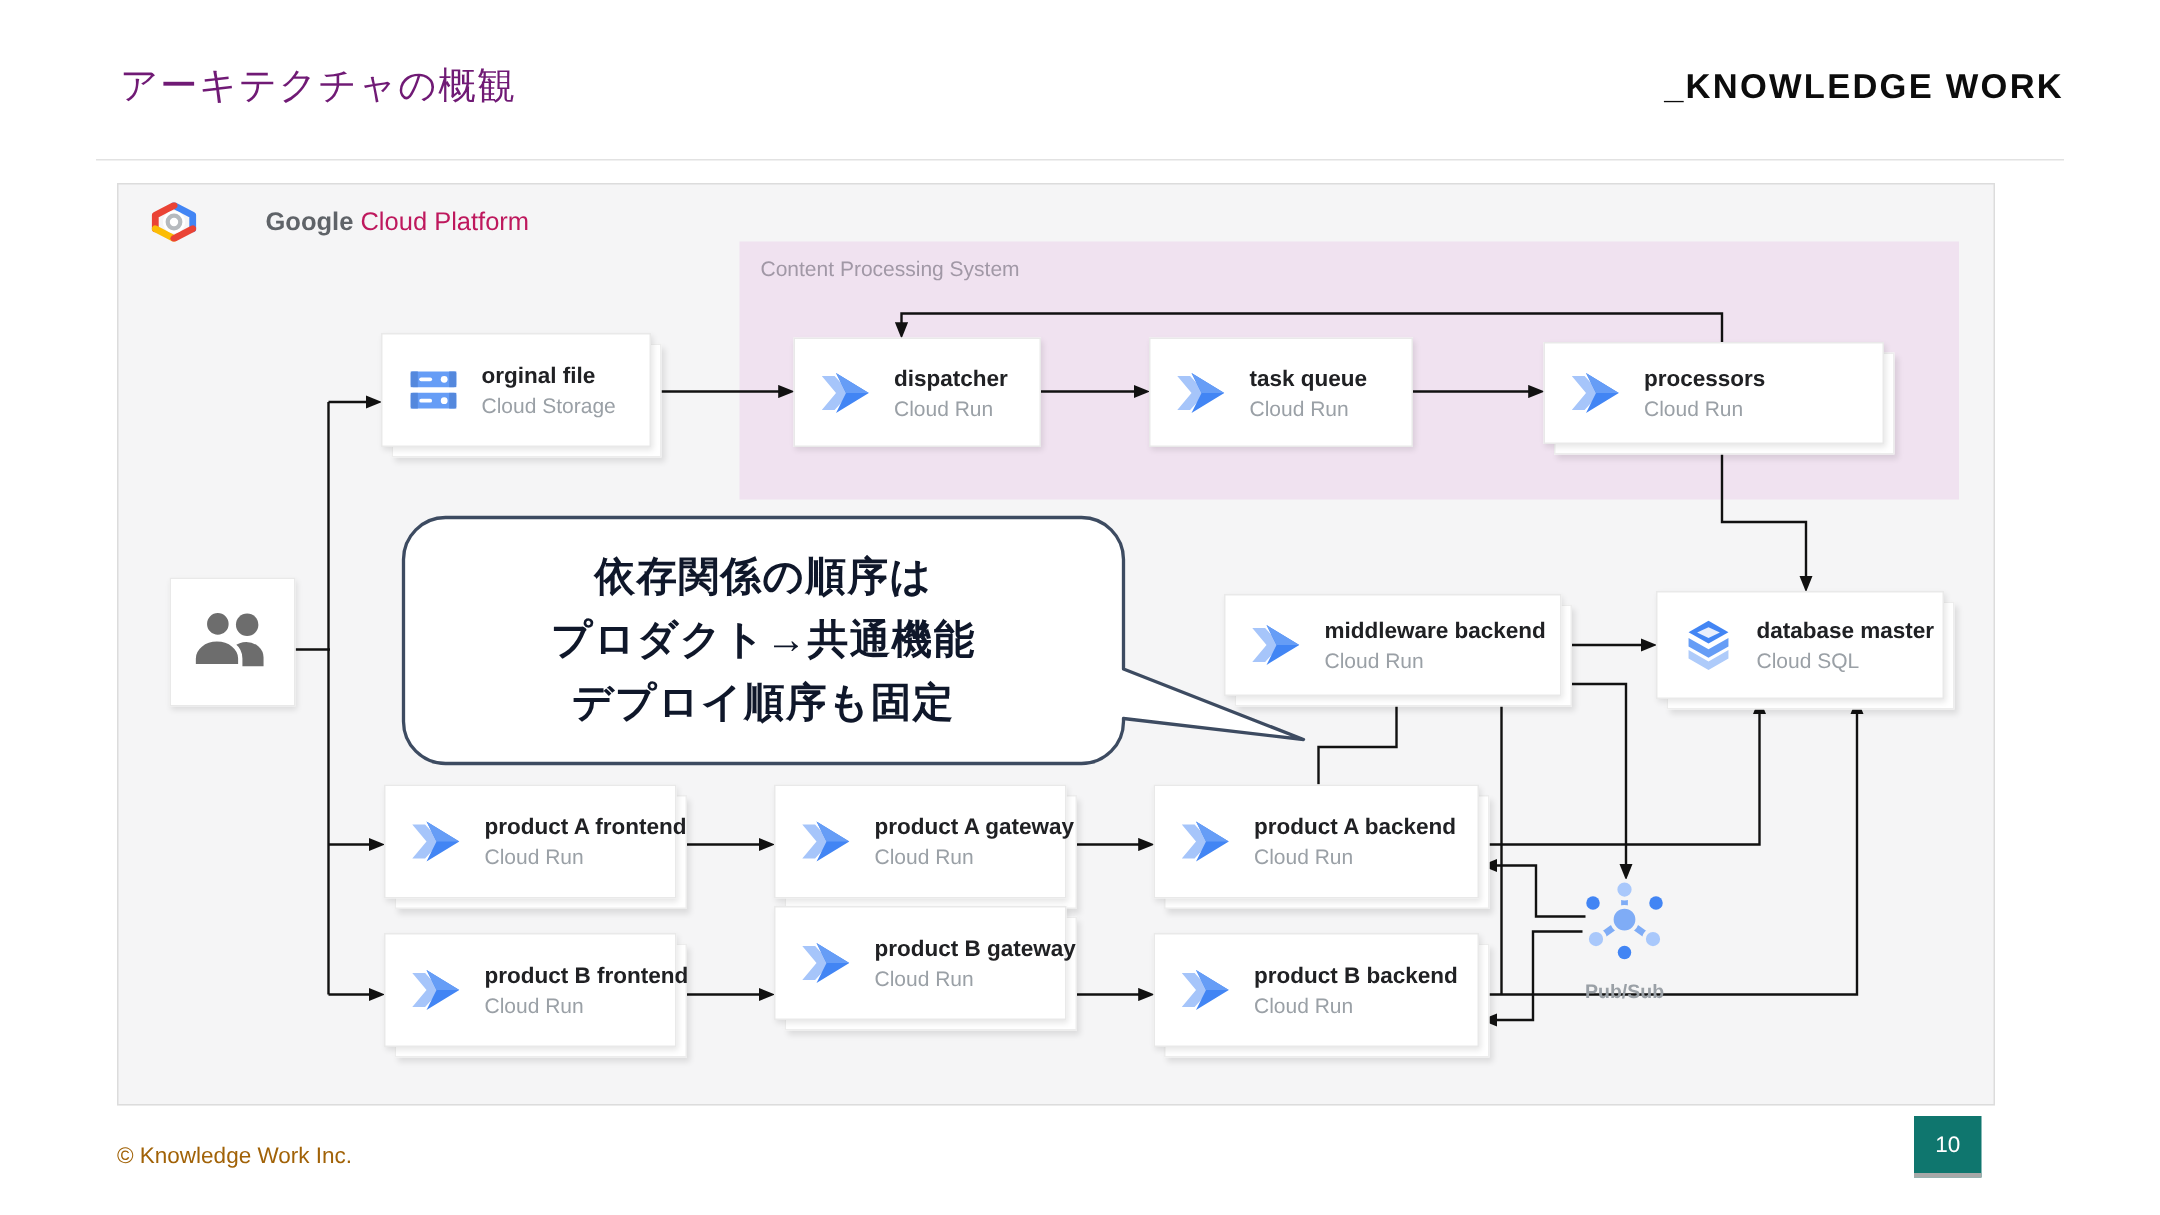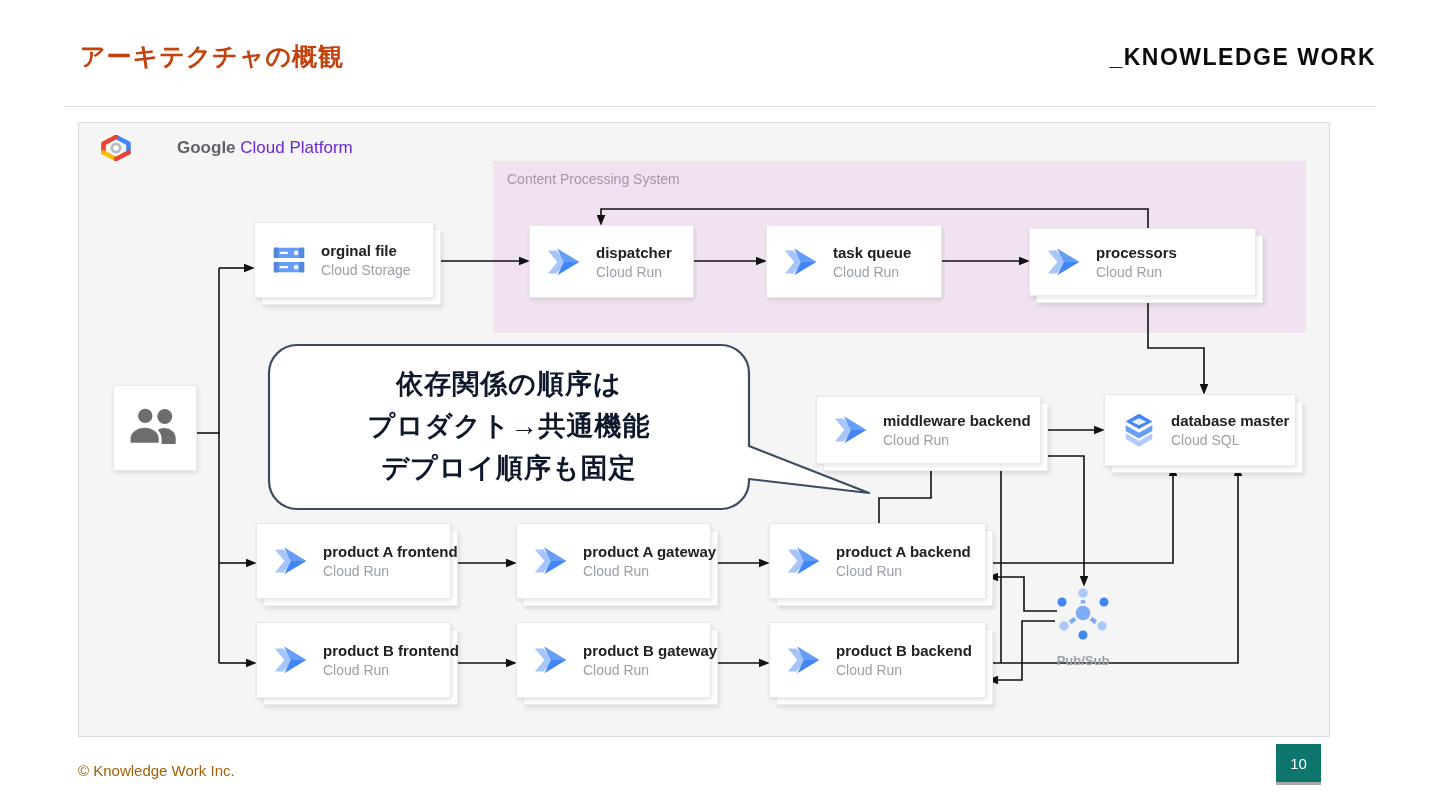--- a/index.html
+++ b/index.html
@@ -1,33 +1,33 @@
 <!DOCTYPE html>
 <html lang="ja"><head>
 <meta charset="utf-8">
 <style>
   html,body{margin:0;padding:0;background:#fff;}
   body{font-family:"Liberation Sans","DejaVu Sans",sans-serif;}
   .slide{position:relative;width:1440px;height:810px;background:#fff;overflow:hidden;}
 
-  .slide-title{position:absolute;left:80px;top:40px;font-size:25px;font-weight:bold;color:#c2410c;letter-spacing:1px;}
+  .slide-title{position:absolute;left:80px;top:40px;font-size:25px;font-weight:normal;color:#701a75;letter-spacing:1px;}
   .brand{position:absolute;right:64px;top:44px;font-size:23px;font-weight:bold;color:#0c0c0c;letter-spacing:1.5px;}
   .title-rule{position:absolute;left:64px;right:64px;top:106px;border-top:1px solid #e2e2e2;}
 
   .footer{position:absolute;left:78px;top:762px;font-size:15px;color:#a16207;}
   .page-badge{position:absolute;left:1276px;top:744px;width:45px;height:38px;background:#0f766e;color:#fff;
     display:flex;align-items:center;justify-content:center;font-size:15px;border-bottom:3px solid #a8a8a8;box-sizing:content-box;}
 
   .diagram{position:absolute;left:78px;top:122px;width:1252px;height:615px;background:#f5f5f6;border:1px solid #dcdcdc;box-sizing:border-box;}
 
   .gcp-header{position:absolute;left:22px;top:12px;display:flex;align-items:center;gap:10px;}
   .gcp-header svg{width:30px;height:26px;}
   .gcp-name{font-size:17px;}
   .gcp-bold{font-weight:bold;color:#5f6368;margin-left:36px;}
-  .gcp-rest{color:#6d28d9;}
+  .gcp-rest{color:#be185d;}
 
   .cps-panel{position:absolute;left:414px;top:38px;width:813px;height:172px;background:#f0e2f0;}
   .cps-label{position:absolute;left:14px;top:10px;font-size:14px;color:#a198a6;}
 
   .connectors{position:absolute;left:0;top:0;pointer-events:none;}
 
   .node{position:absolute;}
   .node .back{position:absolute;left:7px;top:7px;right:-7px;bottom:-7px;background:#fff;border:1px solid #ededed;box-shadow:2px 3px 4px rgba(0,0,0,.10);}
   .node .front{position:absolute;inset:0;background:#fff;border:1px solid #e9e9e9;box-shadow:1px 2px 4px rgba(0,0,0,.10);
     display:flex;align-items:center;gap:13px;padding:0 8px 0 15px;box-sizing:border-box;}
@@ -291,21 +291,21 @@
         <svg class="nicon">
             <use href="#icon-run"></use>
           </svg>
         <div class="nl">
           <div class="nname">product B frontend</div>
           <div class="nsub">Cloud Run</div>
         </div>
       </div>
     </div>
 
-    <div class="node" style="left:437px;top:499px;width:195px;height:76px;">
+    <div class="node" style="left:437px;top:481px;width:195px;height:76px;">
       <div class="back"></div>
       <div class="front">
         <svg class="nicon">
             <use href="#icon-run"></use>
           </svg>
         <div class="nl">
           <div class="nname">product B gateway</div>
           <div class="nsub">Cloud Run</div>
         </div>
       </div>

